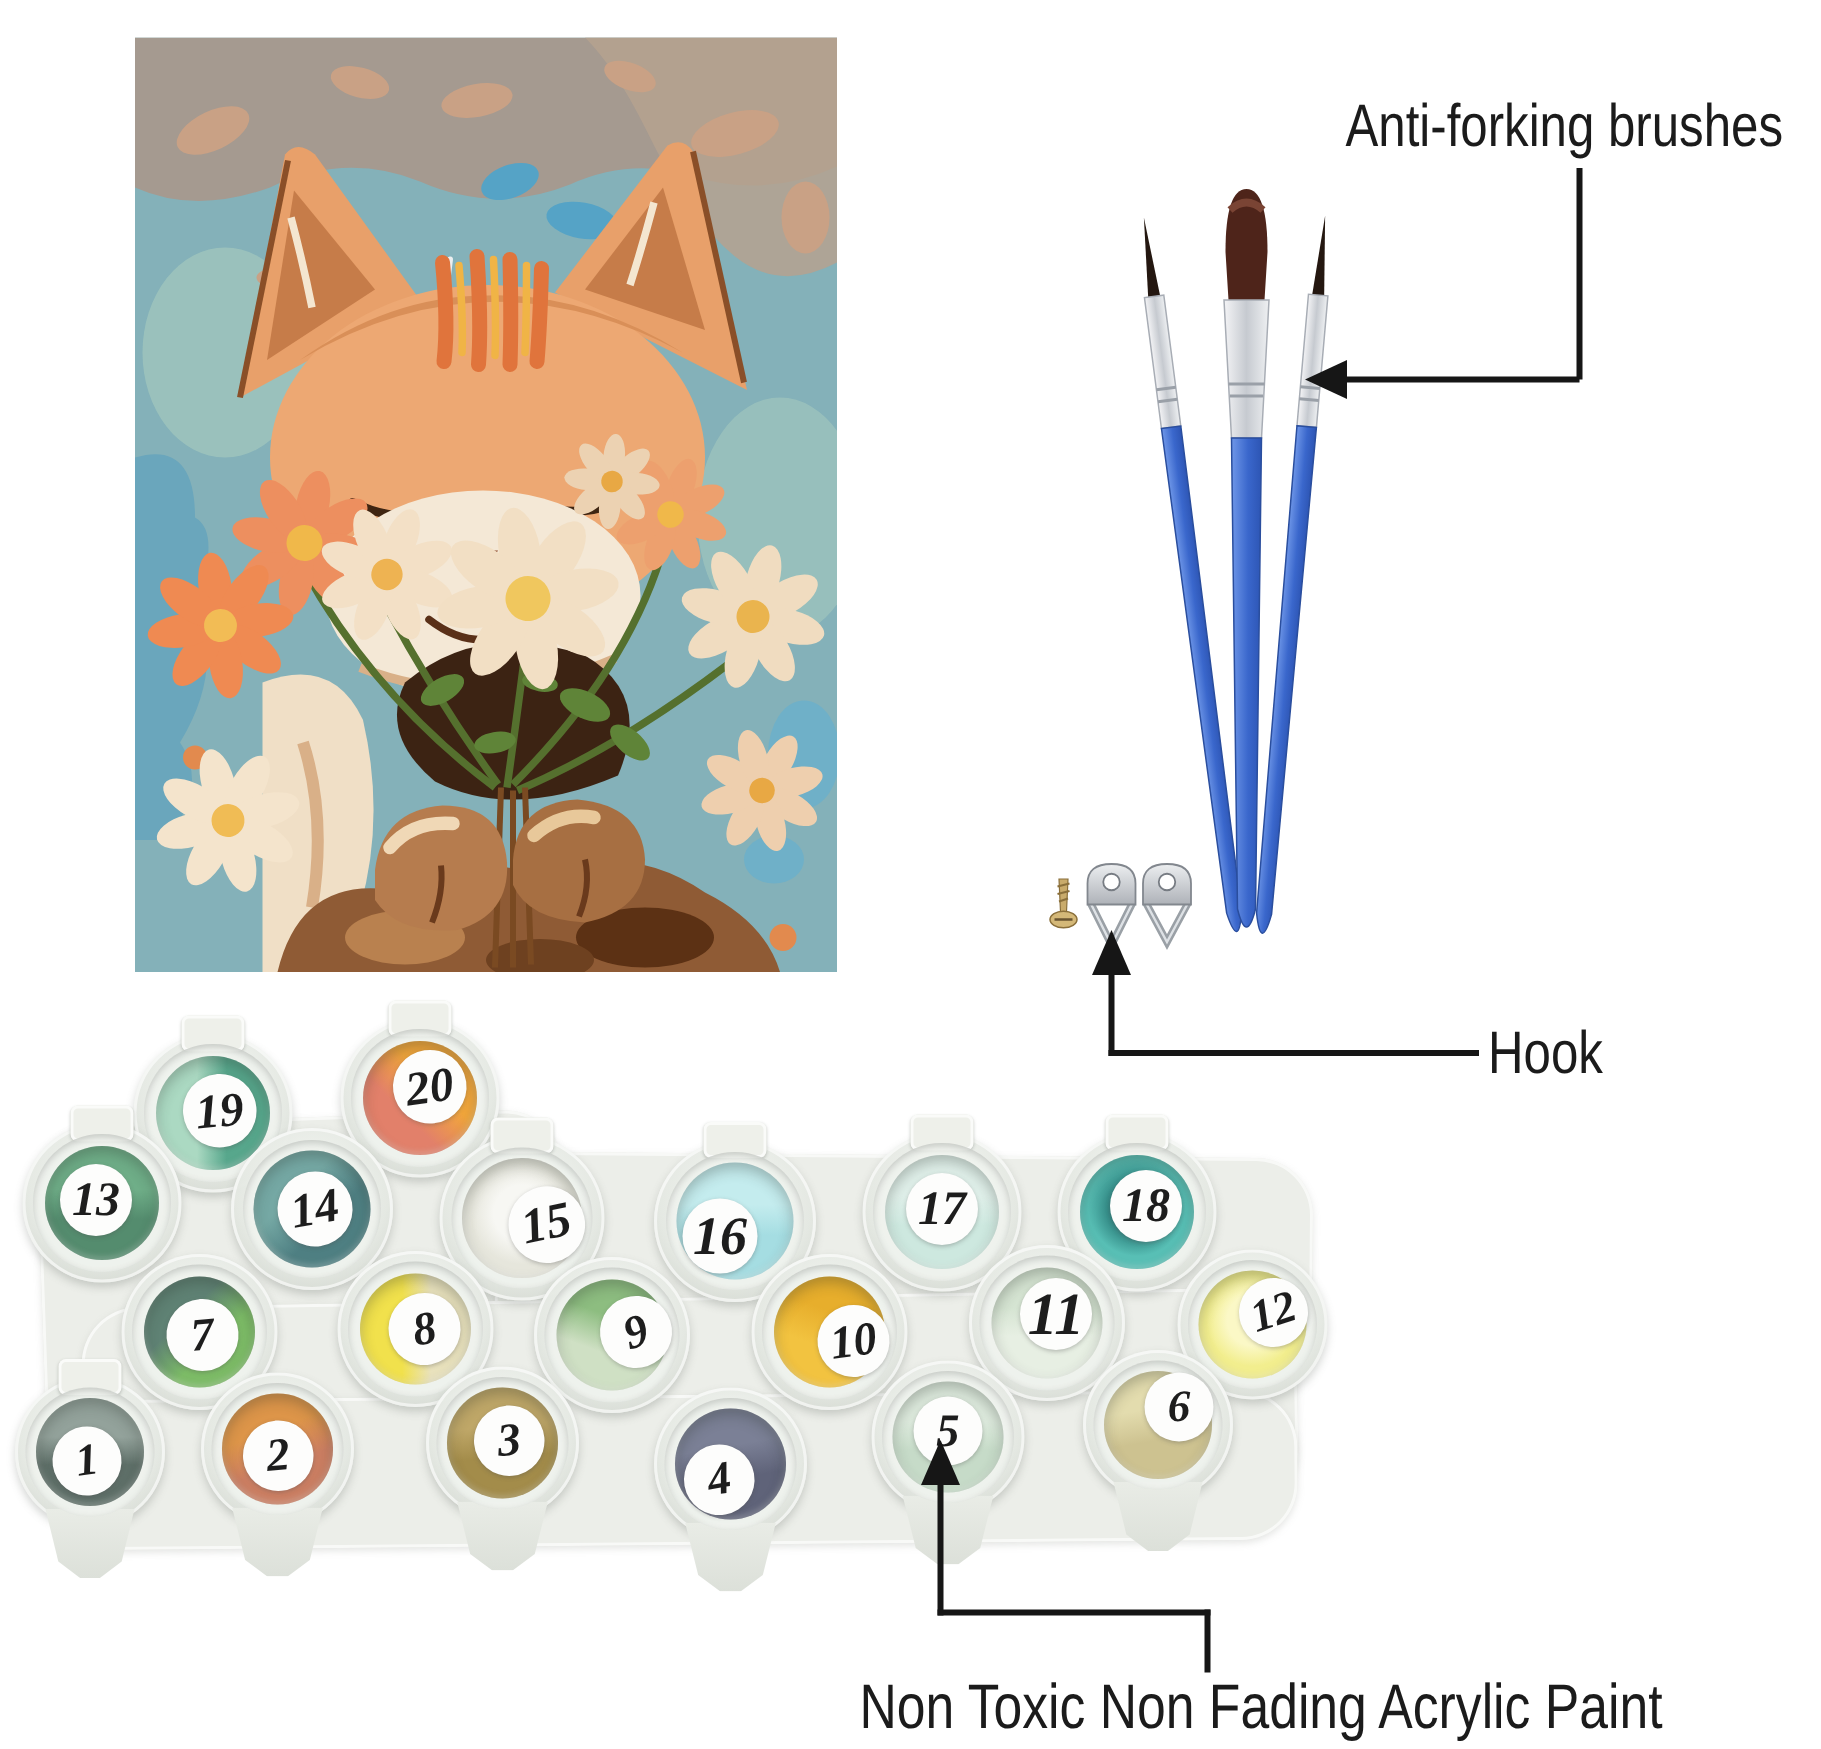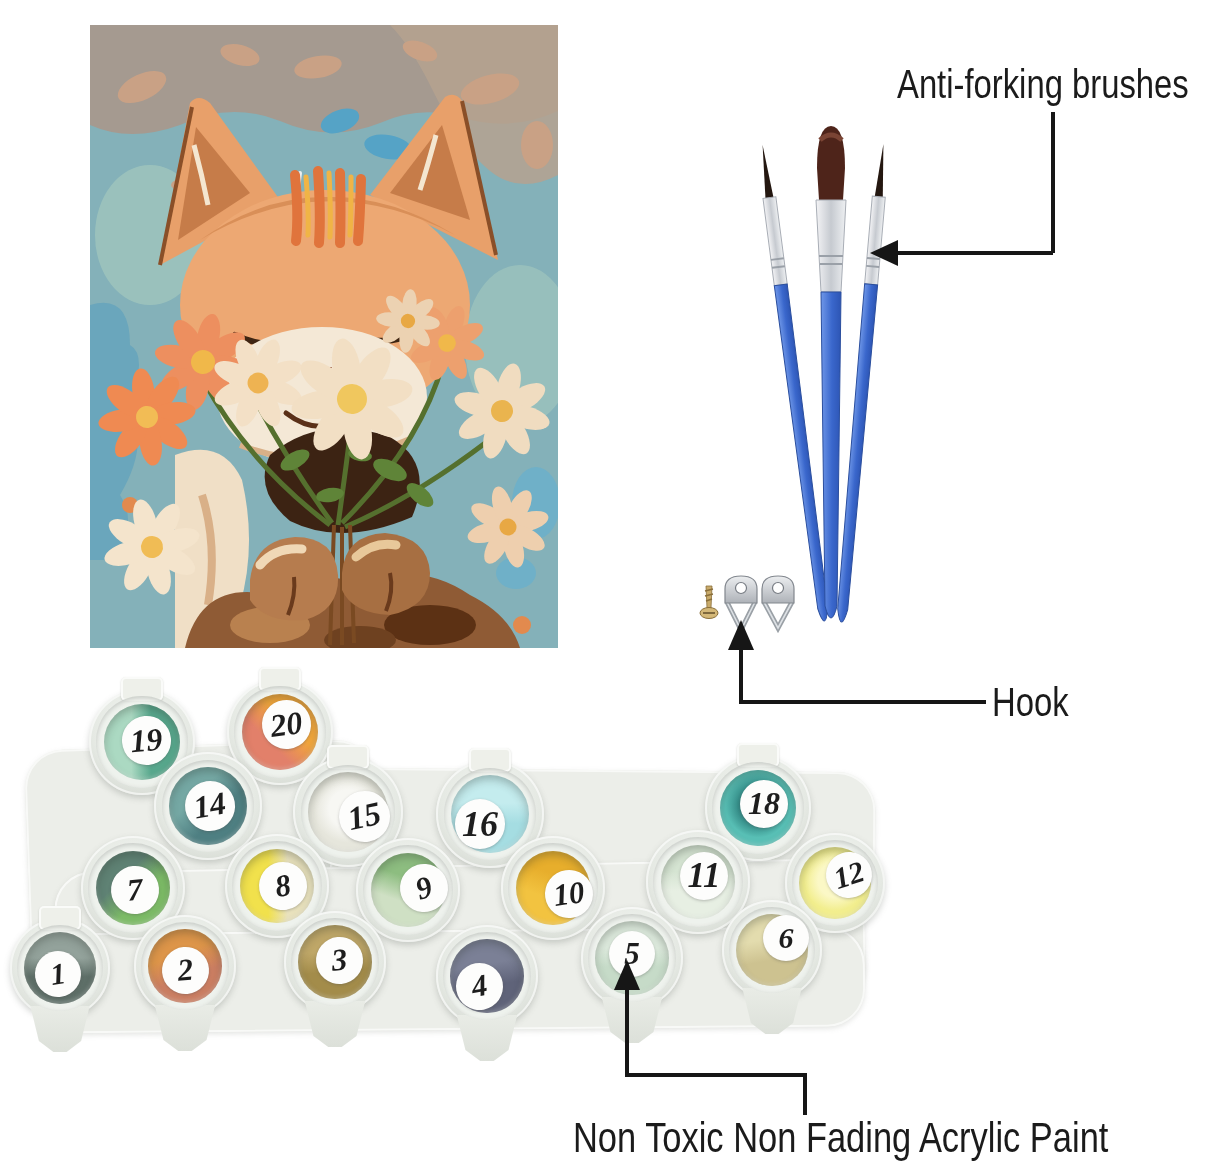--- a/index.html
+++ b/index.html
@@ -335,44 +335,56 @@
         <div class="pot-label" style="transform: translate(16px, -2px) rotate(-18deg); font-size: 31px;">9</div>
       </div>
       <div class="pot" style="left: 501px; top: 836px; width: 104px; height: 104px; z-index: 14;">
         <div class="pot-ring"></div>
         <div class="pot-paint" style="background: linear-gradient(200deg, rgb(231, 174, 44) 0%, rgb(231, 174, 44) 36%, rgb(242, 195, 64) 62%);"></div>
         <div class="pot-label" style="transform: translate(16px, 6px) rotate(-8deg); font-size: 31px;">10</div>
       </div>
       <div class="pot" style="left: 646px; top: 830px; width: 104px; height: 104px; z-index: 14;">
         <div class="pot-ring"></div>
         <div class="pot-paint" style="background: linear-gradient(rgb(213, 228, 210) 0%, rgb(213, 228, 210) 36%, rgb(231, 239, 227) 62%);"></div>
-        <div class="pot-label" style="transform: translate(6px, -6px) rotate(0deg); font-size: 35px;">11</div>
+        <div class="pot-label" style="transform: translate(6px, -6px) rotate(0deg); font-size: 40px;">11</div>
       </div>
       <div class="pot" style="left: 785px; top: 833px; width: 100px; height: 100px; z-index: 14;">
         <div class="pot-ring"></div>
         <div class="pot-paint" style="background: radial-gradient(circle at 50% 46%, rgb(251, 248, 198) 0%, rgb(251, 248, 198) 32%, rgb(242, 238, 142) 58%);"></div>
         <div class="pot-label" style="transform: translate(14px, -8px) rotate(-18deg); font-size: 30px;">12</div>
       </div>
+      <div class="pot" style="left: 15px; top: 749px; width: 106px; height: 106px; z-index: 13;">
+        <div class="pot-tab"></div>
+        <div class="pot-ring"></div>
+        <div class="pot-paint" style="background: linear-gradient(0deg, rgb(84, 140, 110) 0%, rgb(84, 140, 110) 36%, rgb(111, 174, 136) 62%);"></div>
+        <div class="pot-label" style="transform: translate(-4px, -2px) rotate(0deg); font-size: 32px;">13</div>
+      </div>
       <div class="pot" style="left: 154px; top: 752px; width: 108px; height: 108px; z-index: 13;">
         <div class="pot-ring"></div>
         <div class="pot-paint" style="background: linear-gradient(135deg, rgb(117, 168, 164) 0%, rgb(117, 168, 164) 36%, rgb(78, 127, 130) 62%);"></div>
         <div class="pot-label" style="transform: translate(2px, 0px) rotate(-10deg); font-size: 32px;">14</div>
       </div>
       <div class="pot" style="left: 293px; top: 757px; width: 110px; height: 110px; z-index: 13;">
         <div class="pot-tab"></div>
         <div class="pot-ring"></div>
         <div class="pot-paint" style="background: radial-gradient(circle at 50% 46%, rgb(247, 247, 243) 0%, rgb(247, 247, 243) 32%, rgb(230, 230, 220) 58%);"></div>
         <div class="pot-label" style="transform: translate(16px, 4px) rotate(-12deg); font-size: 33px;">15</div>
       </div>
       <div class="pot" style="left: 436px; top: 760px; width: 108px; height: 108px; z-index: 13;">
         <div class="pot-tab"></div>
         <div class="pot-ring"></div>
         <div class="pot-paint" style="background: linear-gradient(rgb(196, 236, 238) 0%, rgb(196, 236, 238) 36%, rgb(165, 221, 226) 62%);"></div>
         <div class="pot-label" style="transform: translate(-10px, 10px) rotate(0deg); font-size: 36px;">16</div>
       </div>
+      <div class="pot" style="left: 575px; top: 755px; width: 106px; height: 106px; z-index: 13;">
+        <div class="pot-tab"></div>
+        <div class="pot-ring"></div>
+        <div class="pot-paint" style="background: linear-gradient(rgb(224, 240, 234) 0%, rgb(224, 240, 234) 36%, rgb(205, 232, 223) 62%);"></div>
+        <div class="pot-label" style="transform: translate(0px, -2px) rotate(0deg); font-size: 32px;">17</div>
+      </div>
       <div class="pot" style="left: 705px; top: 755px; width: 106px; height: 106px; z-index: 13;">
         <div class="pot-tab"></div>
         <div class="pot-ring"></div>
         <div class="pot-paint" style="background: radial-gradient(circle at 50% 46%, rgb(47, 132, 128) 0%, rgb(47, 132, 128) 32%, rgb(88, 191, 181) 58%);"></div>
         <div class="pot-label" style="transform: translate(6px, -4px) rotate(0deg); font-size: 32px;">18</div>
       </div>
       <div class="pot" style="left: 89px; top: 689px; width: 106px; height: 106px; z-index: 12;">
         <div class="pot-tab"></div>
         <div class="pot-ring"></div>
         <div class="pot-paint" style="background: linear-gradient(90deg, rgb(171, 217, 194) 0%, rgb(171, 217, 194) 36%, rgb(87, 167, 140) 62%);"></div>

